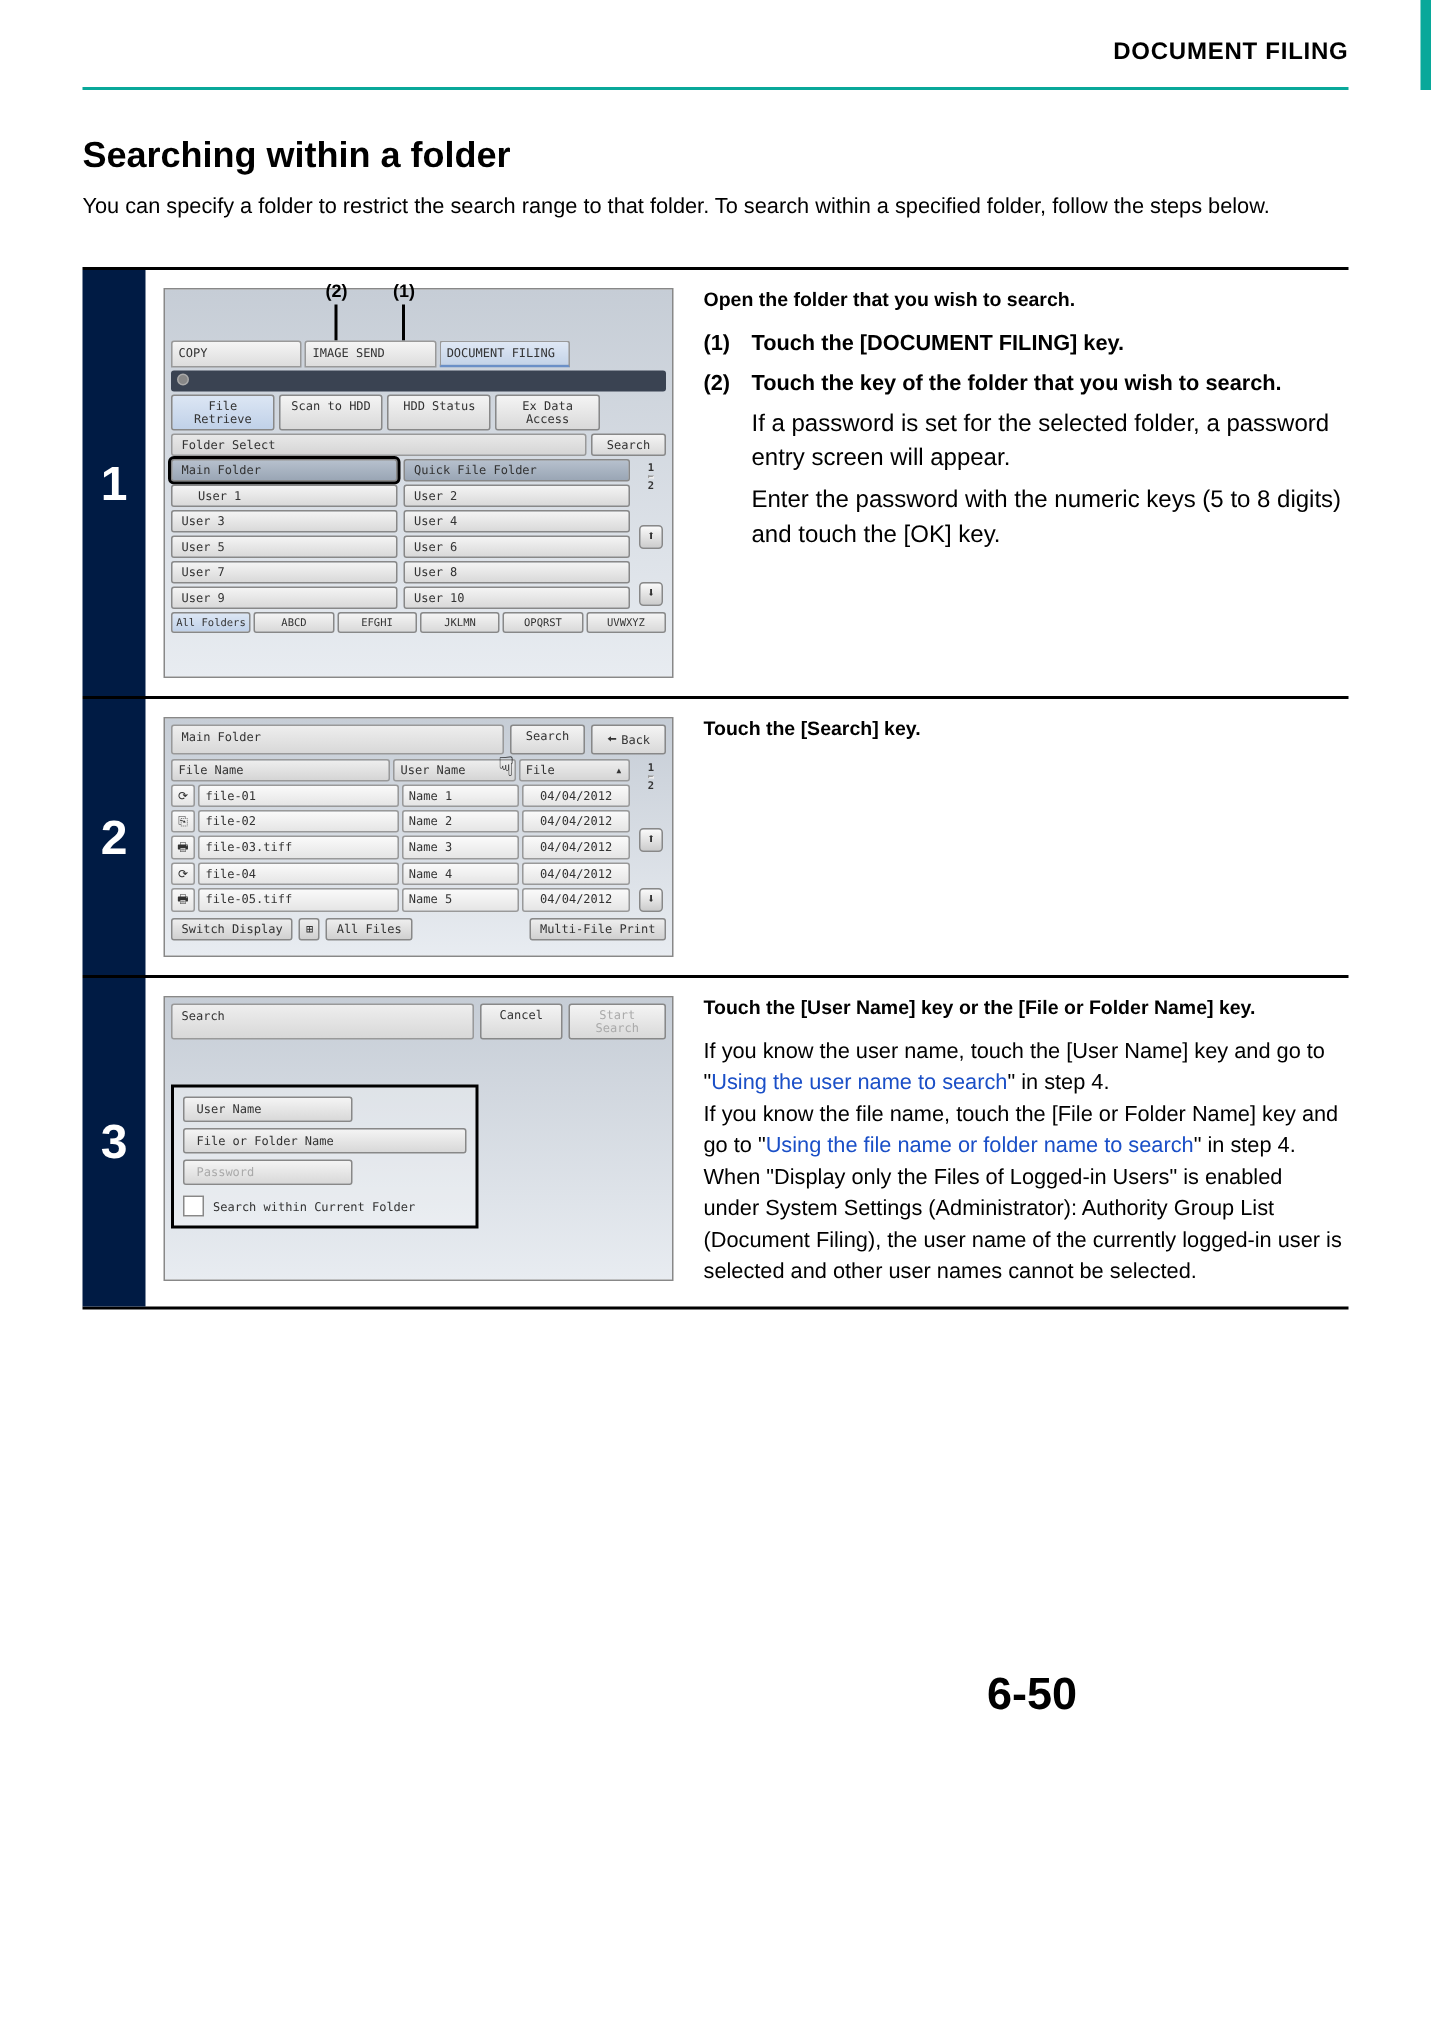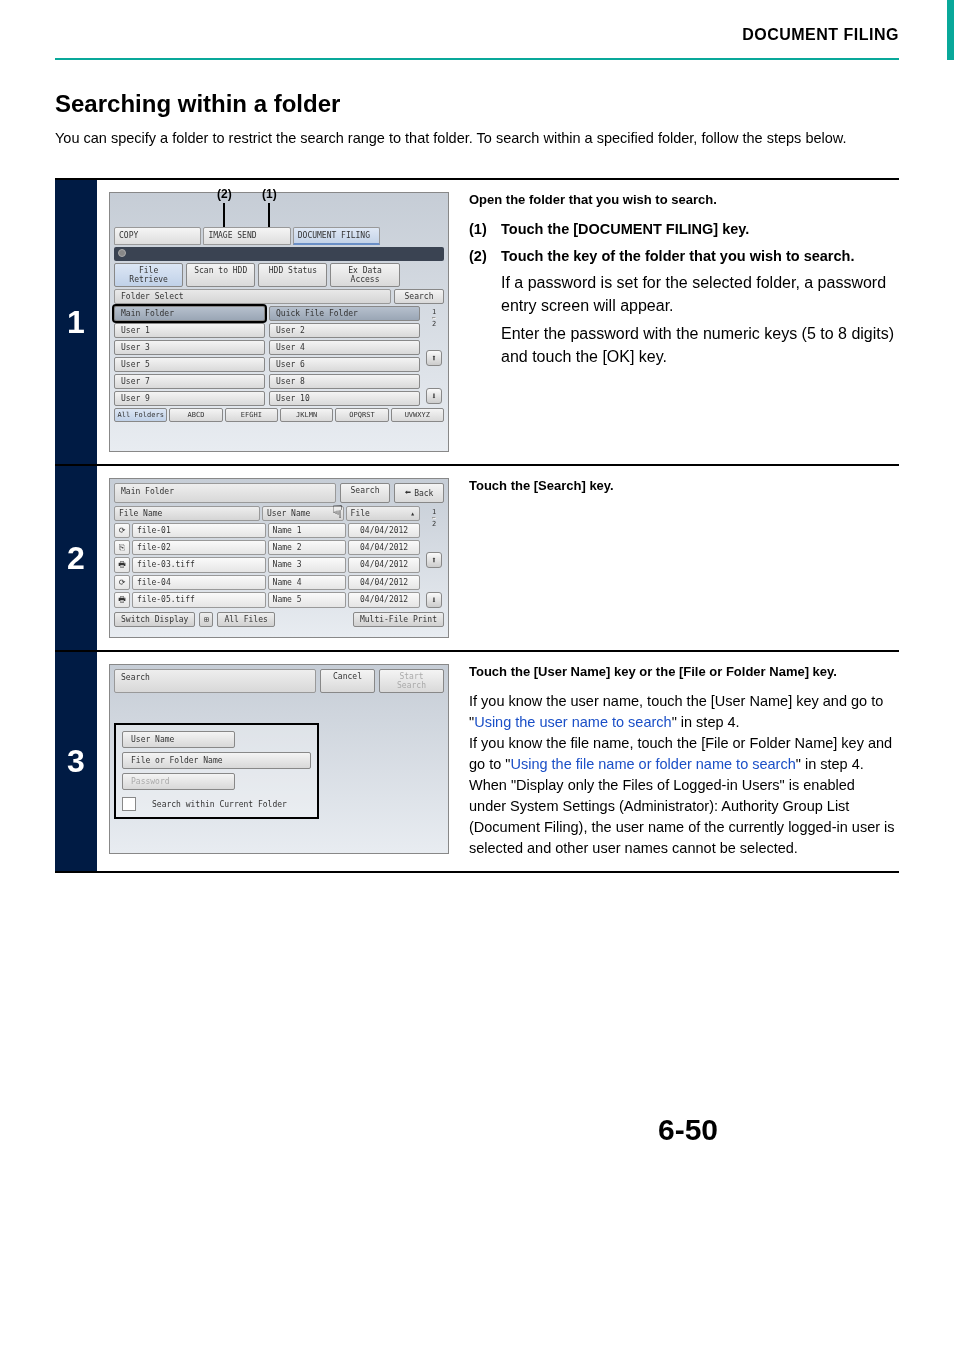--- a/index.html
+++ b/index.html
@@ -33,21 +33,21 @@
   .dark-bar { background:#3a4352; height:14px; border-radius:2px; margin-bottom:2px; padding:2px 4px; color:#ccc;}
   .dark-bar .dot { display:inline-block; width:8px; height:8px; background:#888; border-radius:50%; border:1px solid #aaa;}
   .row-bar { display:flex; gap:3px; margin-bottom:2px;}
   .btn-s { flex:1; border:1px solid #888; background: linear-gradient(#f4f4f4,#d9d9d9); padding:2px 4px; border-radius:2px; text-align:center;}
   .btn-s.dark { background: linear-gradient(#b6c0cd,#9aa6b5); }
   .btn-s.sel { background: linear-gradient(#dce6f4,#c0d1e8);}
   .label-bar { border:1px solid #999; background: linear-gradient(#e8e8e8,#d5d5d5); padding:2px 6px; border-radius:2px; flex:1;}
   .folder-grid { display:flex; gap:4px; flex:1;}
   .folder-col { flex:1; display:flex; flex-direction:column; gap:2px;}
   .side-col { width:20px; display:flex; flex-direction:column; justify-content:space-between; align-items:center; padding:2px 0;}
-  .page-ind { font-size:7px; text-align:center;}
+  .page-ind { font-size:7px; text-align:center;font-weight:bold;}
   .arrow-btn { width:16px; height:16px; border:1px solid #888; border-radius:3px; background:linear-gradient(#fafafa,#ccc); display:flex; align-items:center; justify-content:center; font-size:9px;}
   .filter-row { display:flex; gap:2px; margin-top:2px;}
   .filter-row .btn-s { flex:1; font-size:7px; padding:2px 1px;}
   .callout { position:absolute; font-weight:bold; font-size:12px; color:#000; font-family:Arial;}
   .callout-line { position:absolute; background:#000;}
 
   
   .shot2 { height: 160px;}
   .title-row { display:flex; gap:4px; margin-bottom:3px; align-items:stretch;}
   .title-area { flex:1; border:1px solid #999; background:linear-gradient(#eee,#d8d8d8); padding:3px 6px; border-radius:2px;}
@@ -61,21 +61,21 @@
   .file-date { flex:0.9; border:1px solid #999; background:linear-gradient(#fafafa,#e5e5e5); border-radius:2px; padding:2px 4px; text-align:center;}
   .bottom-row { display:flex; gap:4px; margin-top:2px;}
   .bottom-btn { border:1px solid #888; background:linear-gradient(#eee,#d0d0d0); padding:2px 6px; border-radius:2px;}
 
   
   .shot3 { height: 190px;}
   .search-title-row { display:flex; gap:4px; margin-bottom:12px;}
   .form-area { border:2px solid #000; padding:6px; width:62%; display:flex; flex-direction:column; gap:4px; background:rgba(255,255,255,0.3);}
   .form-btn { border:1px solid #888; background:linear-gradient(#f4f4f4,#d8d8d8); padding:3px 8px; border-radius:2px; text-align:left;}
   .form-btn.disabled { color:#aaa;}
-  .chk-row { display:flex; gap:16px; align-items:center; margin-top:3px;}
+  .chk-row { display:flex; gap:6px; align-items:center; margin-top:3px;}
   .chk { width:14px; height:14px; border:1px solid #888; background:#fff;}
 
   
   .footer { margin-top: 240px; padding: 0 55px 30px 55px; display:flex; align-items:center; justify-content:space-between;}
   .page-num { font-size: 30px; font-weight: bold; flex:1; text-align:center;}
   .contents-btn { border:3px solid #1a4fc7; border-radius:6px; padding:8px 30px; color:#1a4fc7; font-weight:bold; font-size:17px; font-style:italic;}
   .footer-spacer { flex:1;}
 </style>
 </head>
 <body>
@@ -115,21 +115,21 @@
           <div style="flex:0.7;"></div>
         </div>
         <div class="row-bar">
           <div class="label-bar">Folder Select</div>
           <div class="btn-s" style="flex:0 0 50px;">Search</div>
         </div>
         <div style="display:flex; gap:4px;">
           <div class="folder-grid" style="flex:1;">
             <div class="folder-col">
               <div class="btn-s dark" style="text-align:left; padding-left:6px; outline:2px solid #000;">Main Folder</div>
-              <div class="btn-s" style="text-align:left; padding-left:6px;">User 1</div>
+              <div class="btn-s" style="text-align:left; padding-left:17px;">User 1</div>
               <div class="btn-s" style="text-align:left; padding-left:6px;">User 3</div>
               <div class="btn-s" style="text-align:left; padding-left:6px;">User 5</div>
               <div class="btn-s" style="text-align:left; padding-left:6px;">User 7</div>
               <div class="btn-s" style="text-align:left; padding-left:6px;">User 9</div>
             </div>
             <div class="folder-col">
               <div class="btn-s dark" style="text-align:left; padding-left:6px;">Quick File Folder</div>
               <div class="btn-s" style="text-align:left; padding-left:6px;">User 2</div>
               <div class="btn-s" style="text-align:left; padding-left:6px;">User 4</div>
               <div class="btn-s" style="text-align:left; padding-left:6px;">User 6</div>

